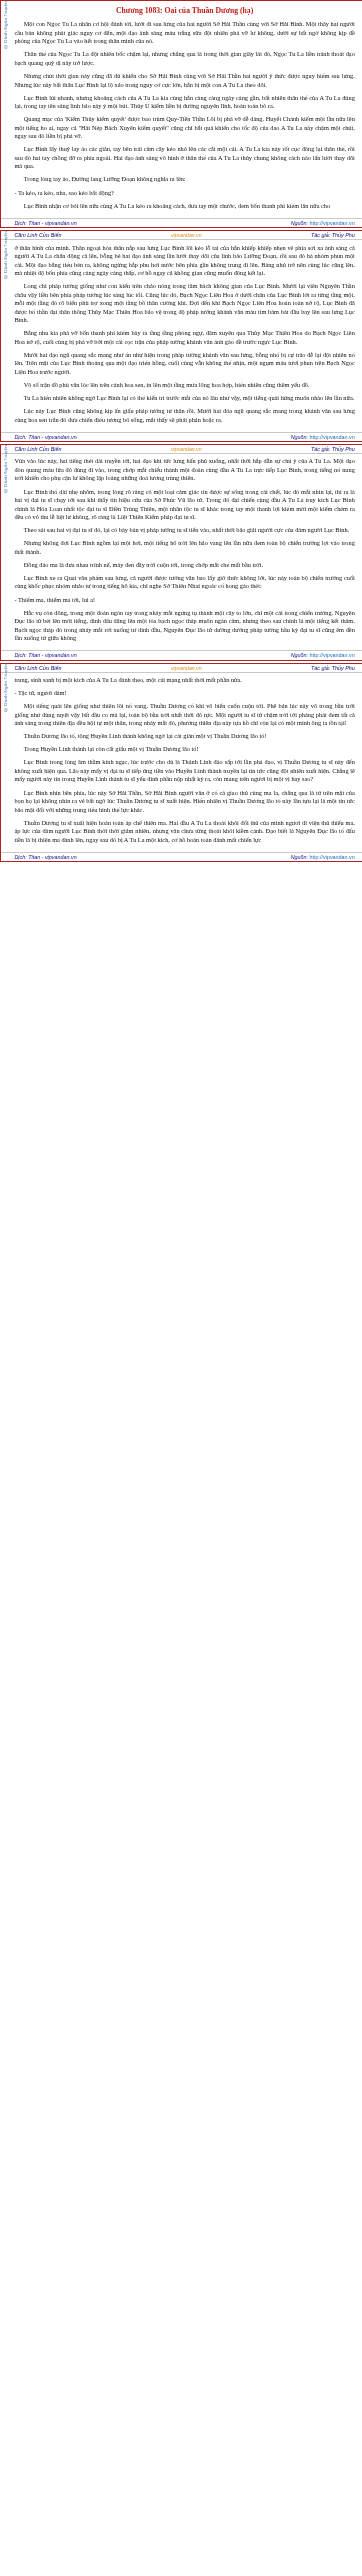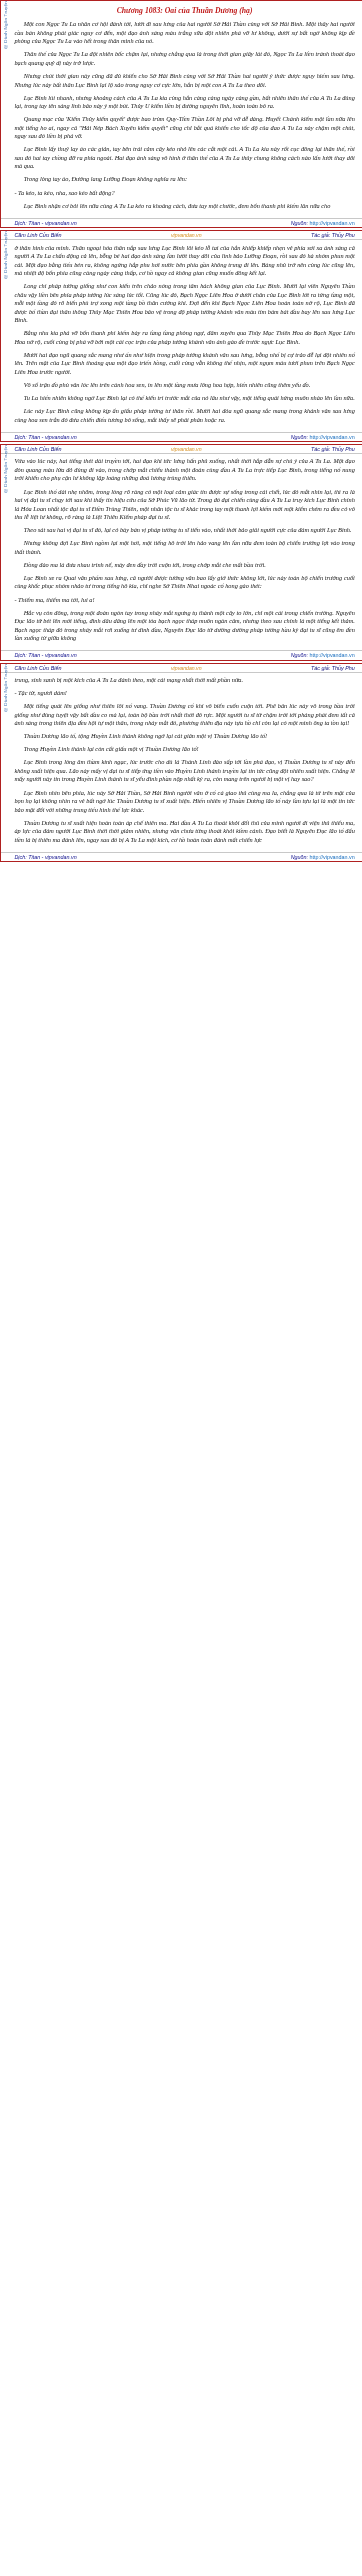--- a/index.html
+++ b/index.html
@@ -19,21 +19,20 @@
     position: relative;
     border-left: 1.5px solid #b02020;
     border-right: 1.5px solid #b02020;
     border-top: 1.5px solid #b02020;
     border-bottom: 1.5px solid #b02020;
     margin: 0 0 2.1px 0;
     background: #ffffff;
   }
   .chapter-inner {
     padding: 3.1px 7.2px 2.1px 13.4px;
-    font-style: italic;
   }
   
   .vstrip {
     position: absolute;
     left: 1.5px; top: 0; bottom: 0;
     width: 8.2px;
     overflow: hidden;
     color: #3a6fb0;
     font-size: 4.4px;
     line-height: 5.2px;

